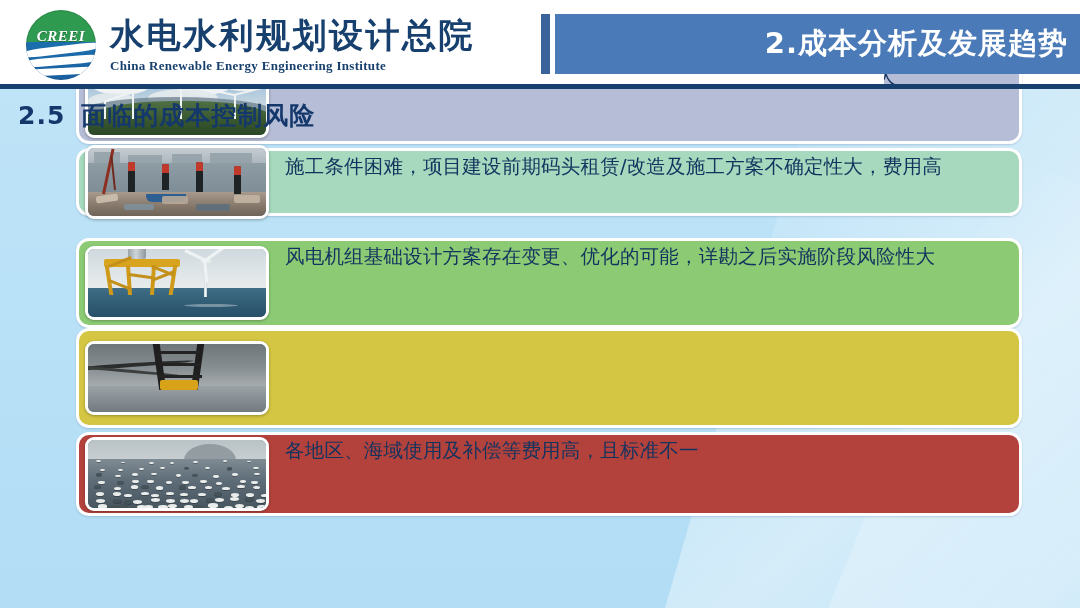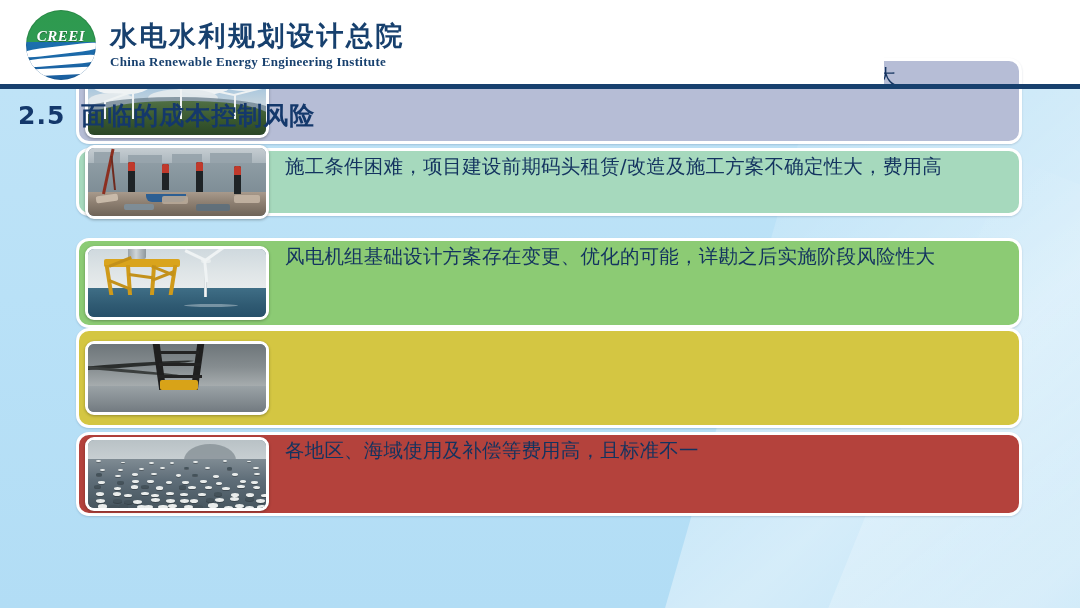--- a/index.html
+++ b/index.html
@@ -31,21 +31,21 @@
   .logo-mark .w2 { top:47px; transform:rotate(-5deg); height:8px; }
   .logo-mark .w3 { top:58px; transform:rotate(-3deg); height:7px; }
   .logo-mark .creei {
     position:absolute; left:0; right:0; top:19px; text-align:center;
     font:italic 900 15px/1 "Liberation Serif",serif; color:#fff;
     letter-spacing:.5px; text-shadow:0 1px 1px rgba(0,0,0,.35);
   }
   .brand-text { display:flex; flex-direction:column; justify-content:center; }
   .brand-cn {
     font-family:"DejaVu Sans","Liberation Sans",sans-serif;
-    font-size:27px; font-weight:700; color:#17406e; letter-spacing:2.5px;
+    font-size:34px; font-weight:700; color:#17406e; letter-spacing:2.5px;
     line-height:1.15;
   }
   .brand-en {
     font-family:"Liberation Serif","DejaVu Serif",serif;
     font-size:13px; font-weight:700; color:#17406e; letter-spacing:.3px;
     margin-top:2px;
   }
 
   .title-banner {
     position:absolute; left:541px; top:14px; width:539px; height:60px;
@@ -364,20 +364,25 @@
         <div class="wave w1" data-interactable="false"></div>
         <div class="wave w2" data-interactable="false"></div>
         <div class="wave w3" data-interactable="false"></div>
       </div>
       <div class="brand-text" data-interactable="false">
         <div class="brand-cn" data-interactable="false">水电水利规划设计总院</div>
         <div class="brand-en" data-interactable="false">China Renewable Energy Engineering Institute</div>
       </div>
     </div>
 
+    <div class="title-banner" data-interactable="false">
+      <div class="banner-accent" data-interactable="false"></div>
+      <div class="banner-body" data-interactable="false"></div>
+      <div class="banner-title" data-interactable="false">2.成本分析及发展趋势</div>
+    </div>
   </div>
   <div class="header-rule" data-interactable="false"></div>
 
   <div class="canvas" data-interactable="false"></div>
 
   <div class="section-title" data-interactable="false">
     <span class="section-num" data-interactable="false">2.5</span>
     <span data-interactable="false">面临的成本控制风险</span>
   </div>
 

